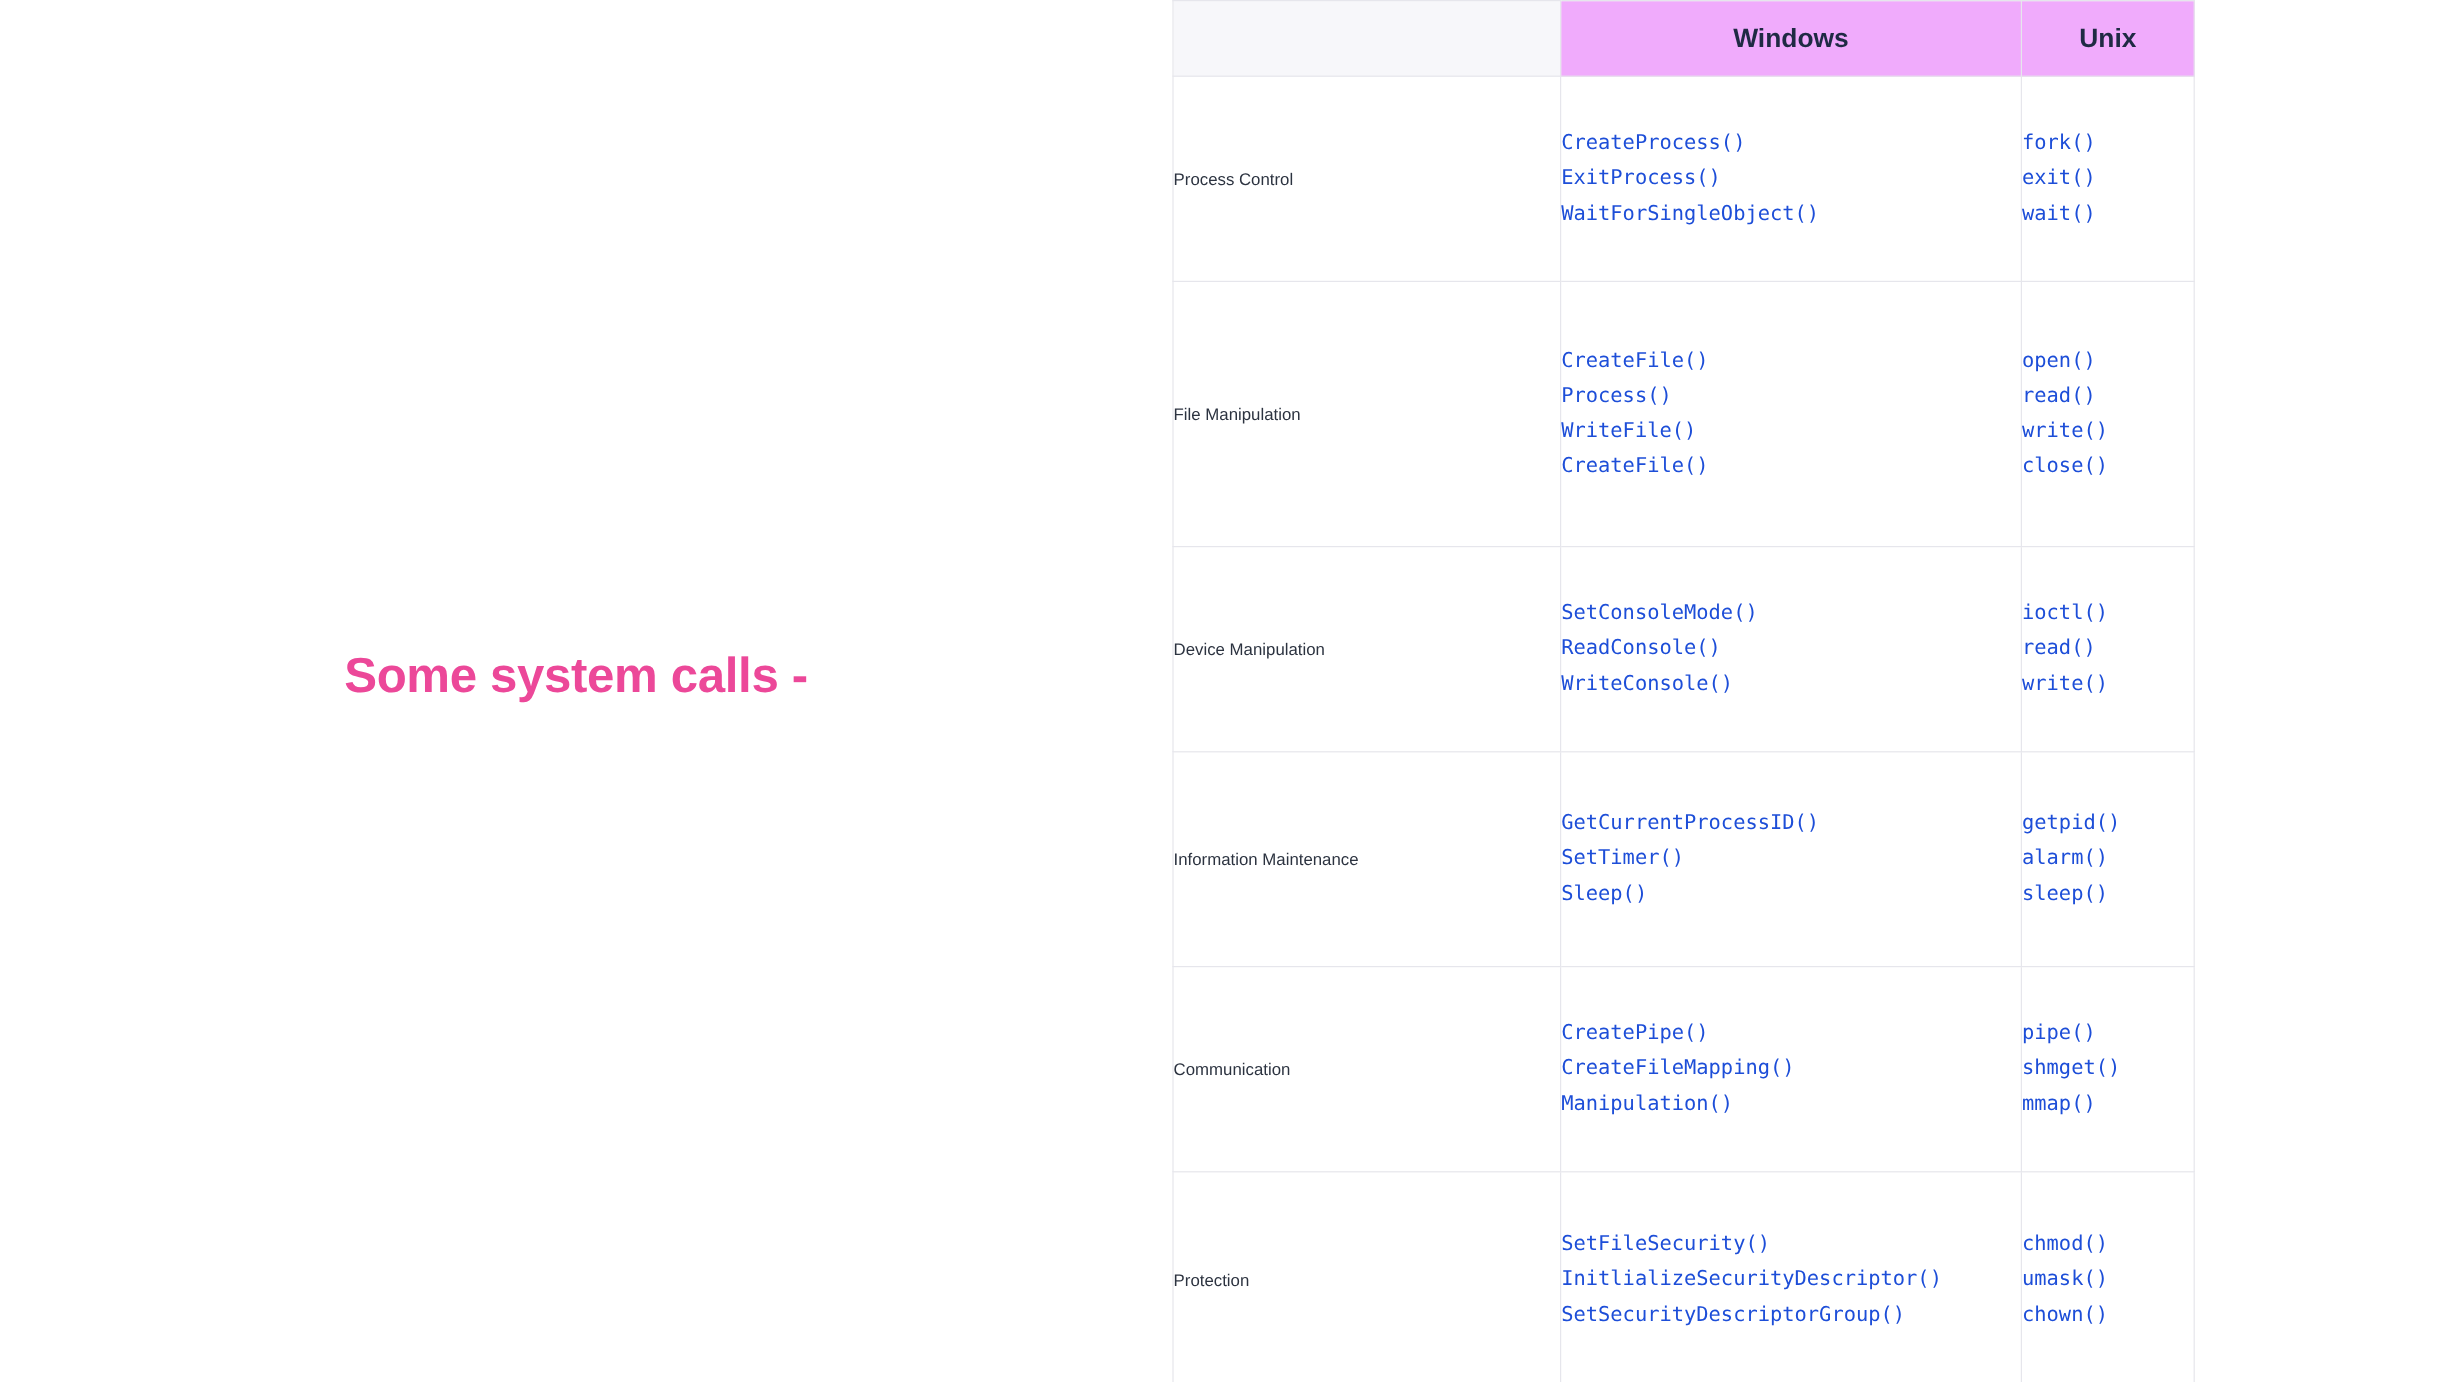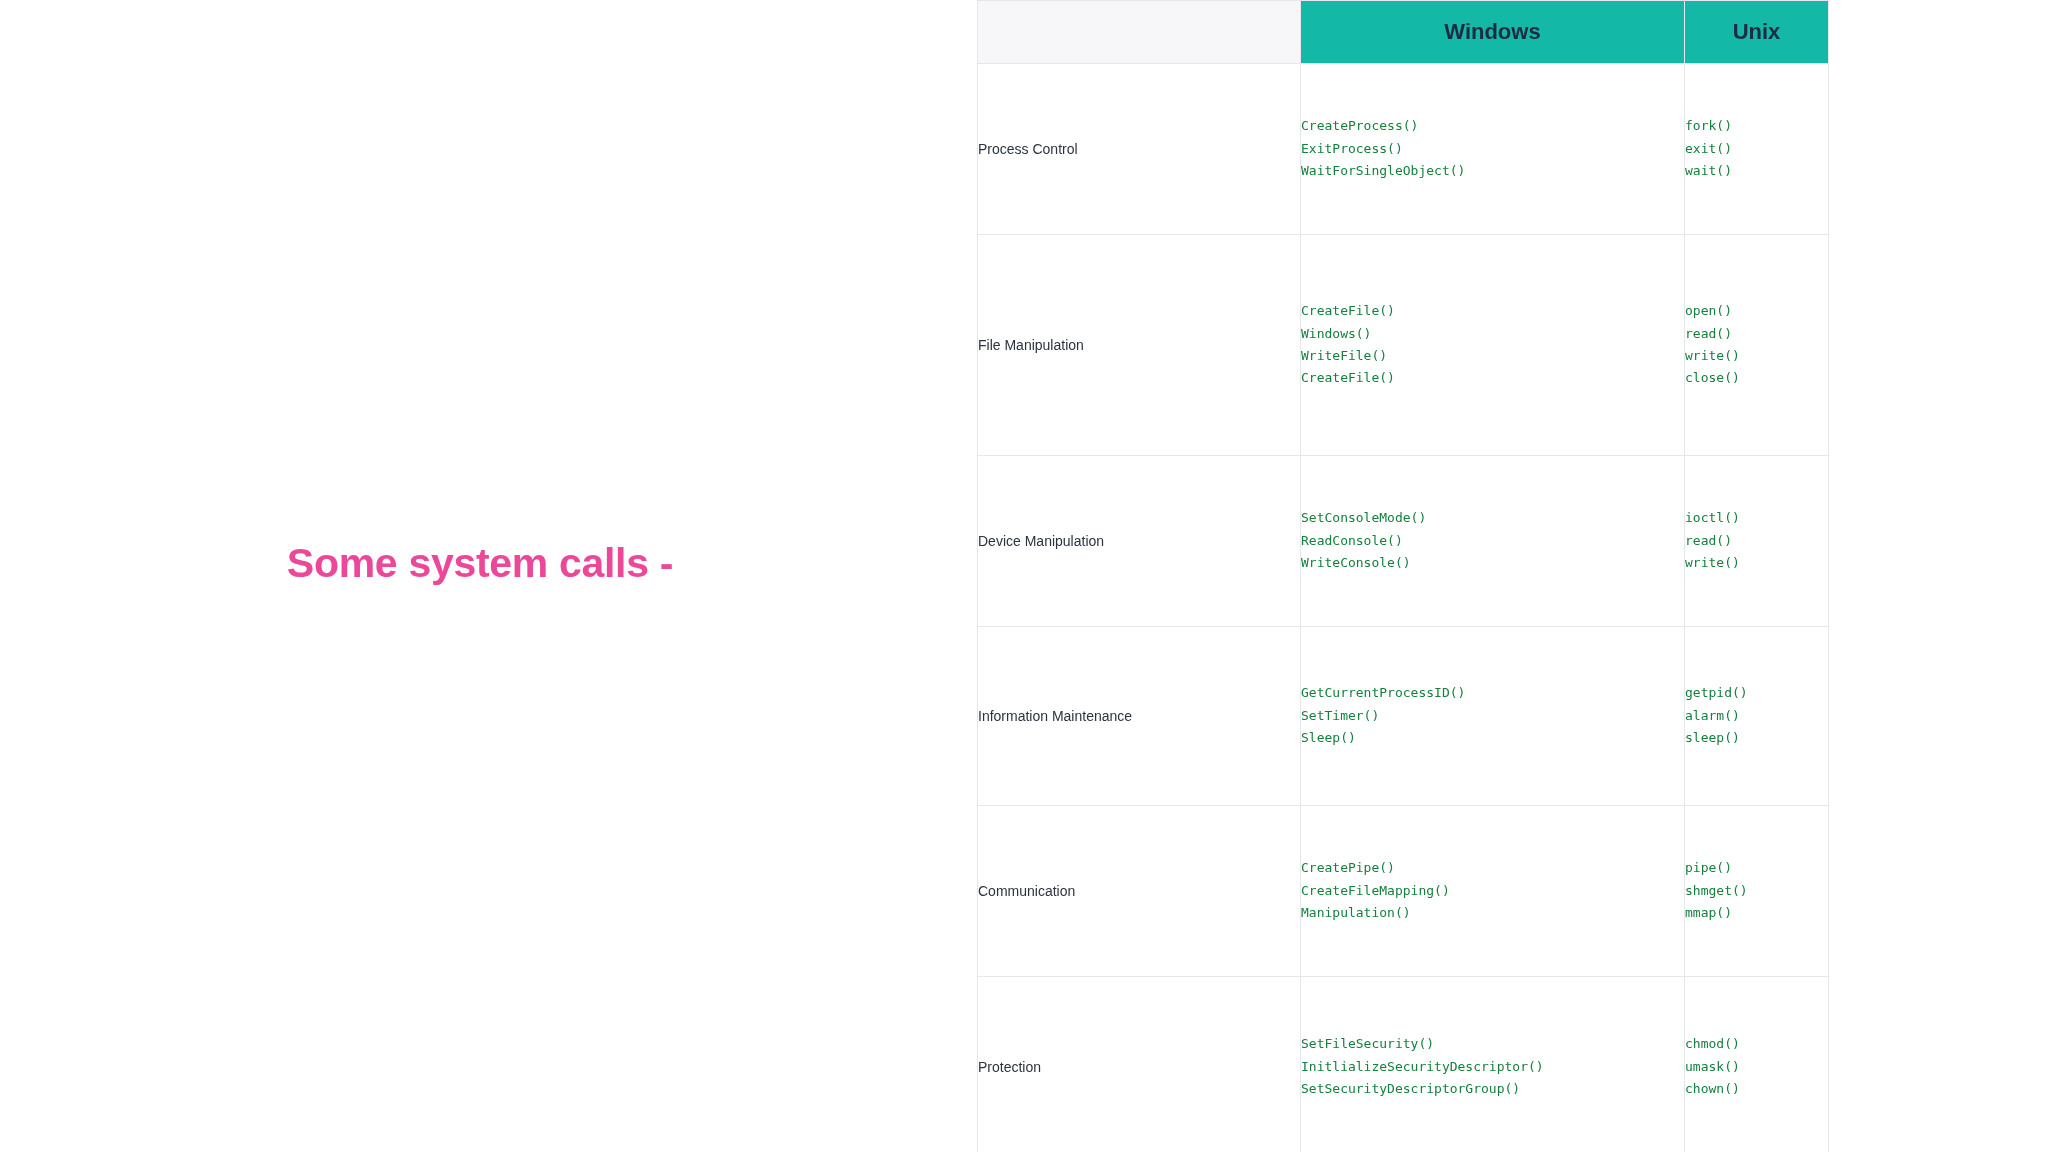--- a/index.html
+++ b/index.html
@@ -51,21 +51,21 @@
 
   table.syscalls th,
   table.syscalls td {
     border: 1px solid #e6e6ec;
     vertical-align: middle;
     padding: 0;
   }
 
   
   table.syscalls thead th {
-    background: #14b8a6;
+    background: #f0abfc;
     height: 62px;
     font-family: "Liberation Sans", sans-serif;
     font-weight: bold;
     font-size: 22px;
     color: #1f2a44;
     text-align: center;
   }
   table.syscalls thead th.blank-head { background: #f7f7fa; }
 
   
@@ -74,22 +74,22 @@
     font-size: 14px;
     color: #2c3340;
     padding-left: 17px;
     padding-right: 10px;
     line-height: 1.3;
   }
 
   
   td.calls {
     font-family: "DejaVu Sans Mono", "Liberation Mono", monospace;
-    font-size: 13px;
-    color: #15803d;
+    font-size: 17px;
+    color: #1d4ed8;
     padding: 18px 0 18px 18px;
     line-height: 1.72;
     white-space: nowrap;
   }
   td.calls .call-line { display: block; }
 
   td.unix {
     padding-left: 16px;
   }
 
@@ -131,21 +131,21 @@
           <td class="calls unix">
             <span class="call-line">fork()</span>
             <span class="call-line">exit()</span>
             <span class="call-line">wait()</span>
           </td>
         </tr>
         <tr class="r1">
           <td class="cat">File Manipulation</td>
           <td class="calls win">
             <span class="call-line">CreateFile()</span>
-            <span class="call-line">Windows()</span>
+            <span class="call-line">Process()</span>
             <span class="call-line">WriteFile()</span>
             <span class="call-line">CreateFile()</span>
           </td>
           <td class="calls unix">
             <span class="call-line">open()</span>
             <span class="call-line">read()</span>
             <span class="call-line">write()</span>
             <span class="call-line">close()</span>
           </td>
         </tr>

